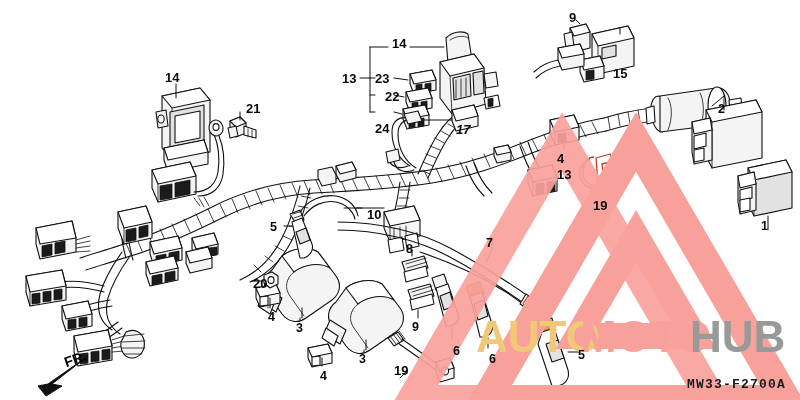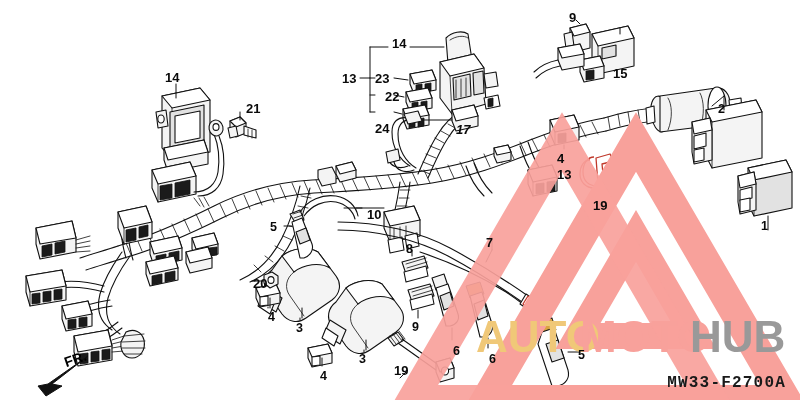--- a/index.html
+++ b/index.html
@@ -30,21 +30,21 @@
     font-family:"Liberation Sans",sans-serif;
     font-weight:bold;font-size:14px;color:#000;
     transform:rotate(-19deg);transform-origin:left top;
     white-space:nowrap;
   }
 
   
   #partno{
     position:absolute;right:14px;bottom:8px;
     font-family:"Liberation Mono","DejaVu Sans Mono",monospace;
-    font-size:16px;font-weight:bold;letter-spacing:1.2px;
+    font-size:13px;font-weight:bold;letter-spacing:1.2px;
     color:#1a1a1a;white-space:nowrap;
   }
 </style>
 </head>
 <body>
 
 <div id="sheet">
 
   <svg id="art" viewBox="0 0 800 400">
     <defs>

